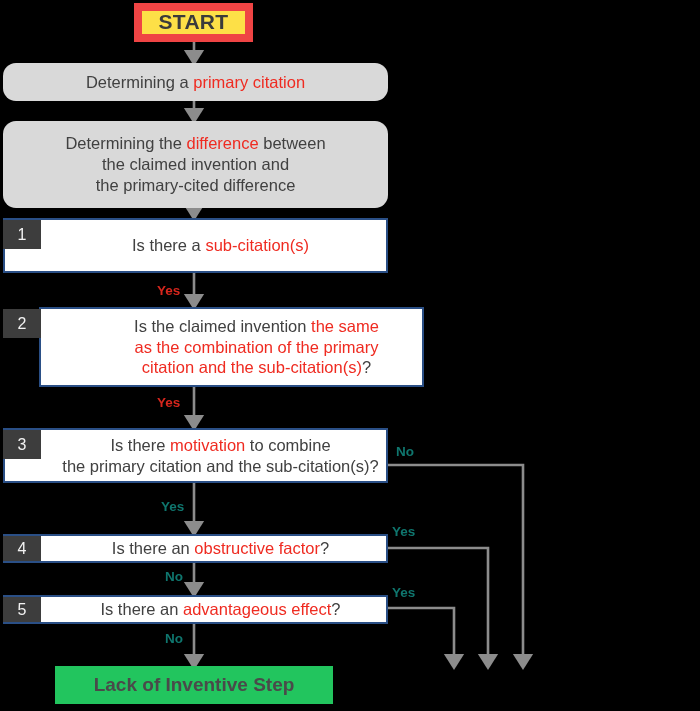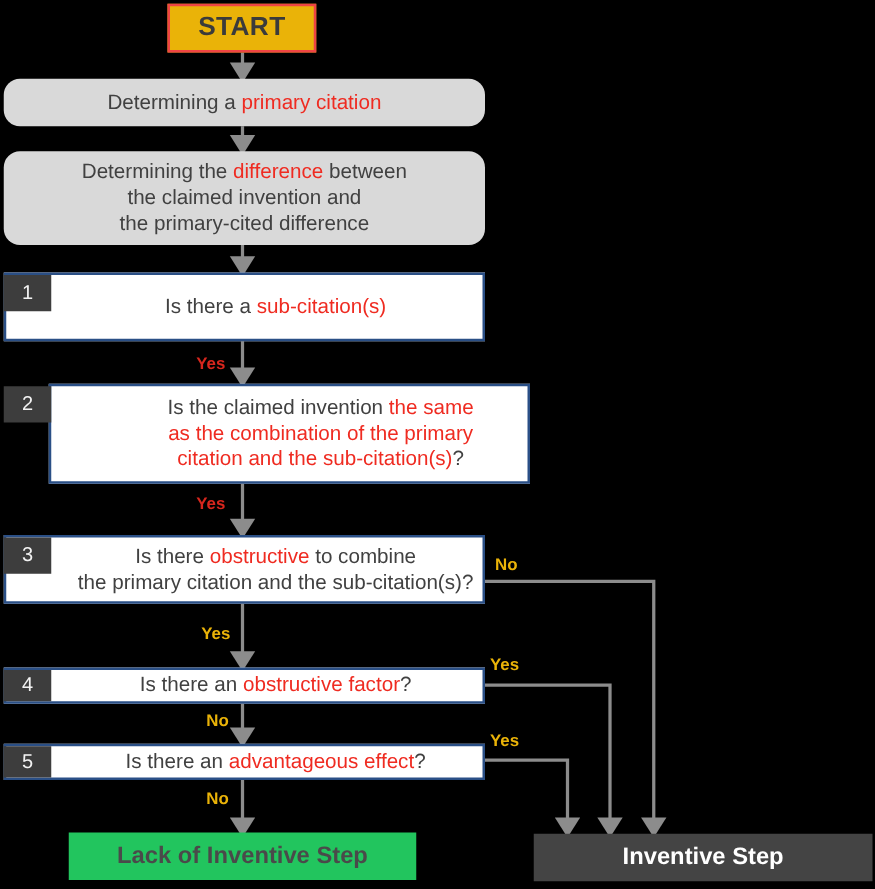--- a/index.html
+++ b/index.html
@@ -27,38 +27,38 @@
     text-align: center;
     line-height: 1.26;
   }
   .node .txt { display: block; width: 100%; }
   .red { color: #ef2b21; }
   .gry { color: #414141; }
 
   
   .start-box {
     left: 134px; top: 3px; width: 119px; height: 39px;
-    background: #eab308;
-    border: 2px solid #ef4444;
+    background: #fde047;
+    border: 8px solid #ef4444;
     font-size: 21px;
     font-weight: bold;
     color: #3b3b3b;
     letter-spacing: 0.3px;
   }
 
   
   .proc {
     left: 3px; width: 385px;
     background: #d9d9d9;
     border-radius: 13px;
     font-size: 16.5px;
     color: #414141;
   }
   .proc-1 { top: 63px;  height: 38px; }
-  .proc-2 { top: 121px; height: 75px; }
+  .proc-2 { top: 121px; height: 87px; }
 
   
   .dec {
     left: 3px; width: 385px;
     background: #ffffff;
     border: 2px solid #2a4f86;
     font-size: 16.5px;
     color: #414141;
     padding-left: 54px;
     padding-right: 4px;
@@ -113,21 +113,21 @@
 
   
   .elabel {
     position: absolute;
     font-size: 13.5px;
     font-weight: bold;
     white-space: nowrap;
     line-height: 1;
   }
   .elabel.red  { color: #d7261d; }
-  .elabel.gray { color: #eab308; }
+  .elabel.gray { color: #0f766e; }
 </style>
 </head>
 <body>
 
 <div id="canvas">
 
   <svg id="wires" viewBox="0 0 700 711" width="700" height="711">
     <defs>
       <marker id="ah" markerWidth="9" markerHeight="9" refX="3.1" refY="4.5" orient="auto" markerUnits="strokeWidth">
         <path d="M0.4,0.6 L6.6,4.5 L0.4,8.4 z" fill="#8c8c8c"></path>
@@ -188,21 +188,21 @@
     <span class="txt">
       <span class="gry">Is the claimed invention </span><span class="red">the same</span><br>
       <span class="red">as the combination of the primary</span><br>
       <span class="red">citation and the sub-citation(s)</span><span class="gry">?</span>
     </span>
   </div>
   <div class="badge badge-2">2</div>
 
   <div class="node dec dec-3">
     <span class="txt">
-      <span class="gry">Is there </span><span class="red">obstructive</span><span class="gry"> to combine</span><br>
+      <span class="gry">Is there </span><span class="red">motivation</span><span class="gry"> to combine</span><br>
       <span class="gry">the primary citation and the sub-citation(s)?</span>
     </span>
   </div>
   <div class="badge badge-3">3</div>
 
   <div class="node dec dec-4">
     <span class="txt">
       <span class="gry">Is there an </span><span class="red">obstructive factor</span><span class="gry">?</span>
     </span>
   </div>
@@ -220,17 +220,14 @@
   <div class="elabel gray" style="left:161px; top:500px;">Yes</div>
   <div class="elabel gray" style="left:396px; top:445px;">No</div>
   <div class="elabel gray" style="left:165px; top:570px;">No</div>
   <div class="elabel gray" style="left:392px; top:525px;">Yes</div>
   <div class="elabel gray" style="left:165px; top:632px;">No</div>
   <div class="elabel gray" style="left:392px; top:586px;">Yes</div>
 
   <div class="node term term-lack">
     <span class="txt">Lack of Inventive Step</span>
   </div>
-  <div class="node term term-inv">
-    <span class="txt">Inventive Step</span>
-  </div>
 
 </div>
 
 </body></html>

